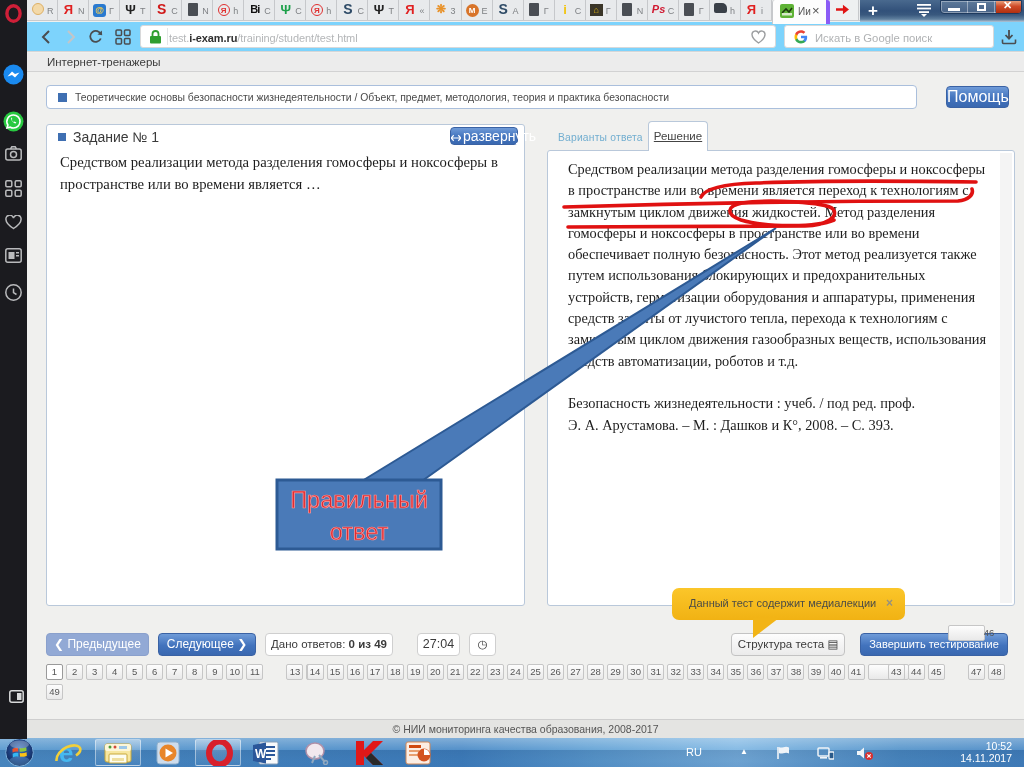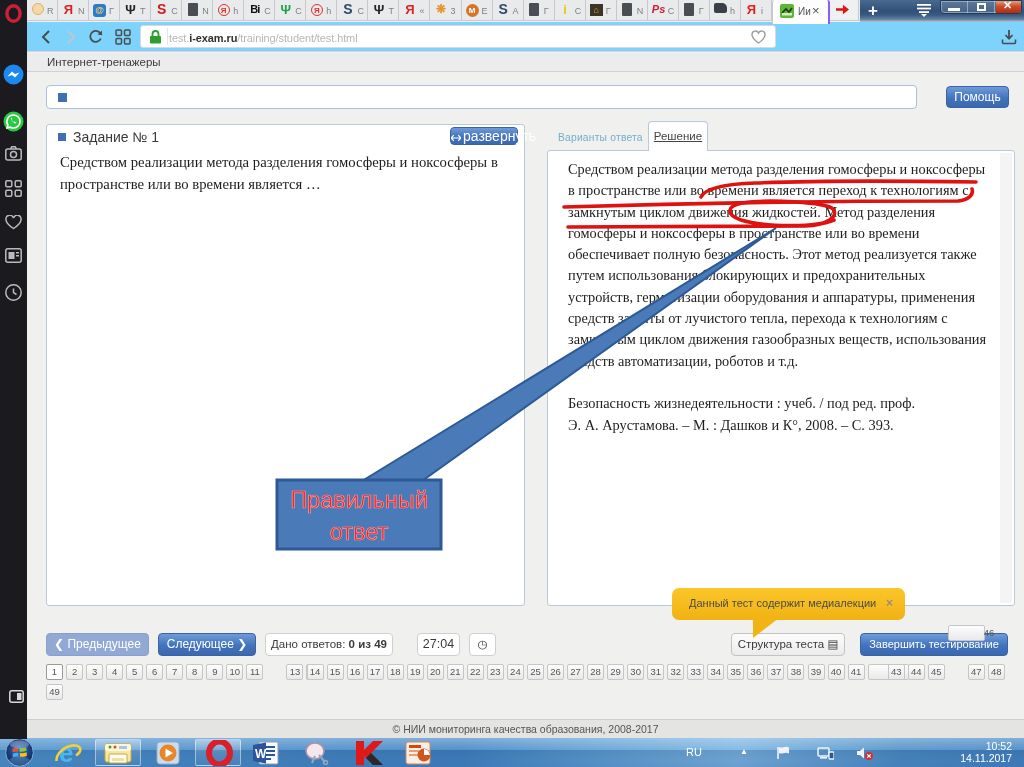--- a/index.html
+++ b/index.html
@@ -5,35 +5,35 @@
   html,body { width:1024px; height:767px; overflow:hidden; }
   body { font-family:"Liberation Sans", sans-serif; position:relative; background:#f0f0ee; }
   .abs { position:absolute; }
   
   #sidebar { left:0; top:0; width:27px; height:739px; background:#1b1b1f; z-index:5; }
   
   #tabstrip { left:27px; top:0; width:833px; height:21px; background:#e8eaec; border-bottom:1px solid #c9cbce; }
   .tab { position:absolute; top:0; height:20px; border-right:1px solid #c6c8cb; }
   .tab .fav { position:absolute; left:4px; top:3px; width:13px; height:13px; line-height:13px; text-align:center; font-weight:bold; font-size:12px;}
   .tab .ttl { position:absolute; left:20px; top:6px; font-size:9px; color:#7e8184;}
-  #activetab { position:absolute; left:745px; top:0; width:58px; height:24px; background:#fdfdfd; border-left:1px solid #c6c8cb; border-right:2px solid #8b5cf6; border-radius:3px 3px 0 0; z-index:2;}
+  #activetab { position:absolute; left:745px; top:0; width:58px; height:24px; background:#fdfdfd; border-left:1px solid #c6c8cb; border-right:4px solid #8b5cf6; border-radius:3px 3px 0 0; z-index:2;}
   
   #titlebar { left:860px; top:0; width:164px; height:24px; background:linear-gradient(#49698e 0%, #32517a 45%, #39587e 62%, #60809f 80%, #b5c8d8 92%, #e8eef2 100%); }
   
   #toolbar { left:27px; top:22px; width:997px; height:30px; background:#7dd3fc; border-bottom:1px solid #d5d6d8; }
   .field { position:absolute; top:3px; height:23px; background:#fff; border:1px solid #d8d9da; border-radius:3px; }
   
   #pgheader { left:27px; top:53px; width:997px; height:19px; background:#ececec; border-bottom:1px solid #d2d2d2; }
   #pgheader span { position:absolute; left:20px; top:3px; font-size:11.5px; color:#3c3c3c; }
   
   #topic { left:46px; top:85px; width:871px; height:24px; background:#fff; border:1px solid #aabfdc; border-radius:4px; }
   #topic .sq { position:absolute; left:11px; top:7px; width:9px; height:9px; background:#3f6fb2; }
   #topic .tx { position:absolute; left:28px; top:6px; font-size:10.4px; color:#4a4a4a; }
   .bluebtn { background:linear-gradient(#6f9bd8, #4273bd 55%, #3a68b0); border:1px solid #3a62a4; border-radius:4px; color:#fff; text-align:center; white-space:nowrap; }
-  #help { left:946px; top:86px; width:63px; height:22px; font-size:12px; line-height:20px; }
+  #help { left:946px; top:86px; width:63px; height:22px; font-size:16px; line-height:20px; }
   
   #lpanel { left:46px; top:124px; width:479px; height:482px; background:#fff; border:1px solid #b9c8da; border-radius:3px; }
   #lpanel .sq { position:absolute; left:11px; top:8px; width:8px; height:8px; background:#3f6fb2; }
   #lpanel .hd { position:absolute; left:26px; top:4px; font-size:14px; color:#3a3a3a; }
   #expand { left:450px; top:127px; width:68px; height:18px; font-size:14px; line-height:16px; z-index:3;}
   #ltext { position:absolute; left:13px; top:26px; width:460px; font-family:"Liberation Serif", serif; font-size:14.7px; line-height:22px; color:#1d1d1d; }
   #rtab1 { left:558px; top:132px; font-size:10.3px; color:#72aed0; letter-spacing:0.2px; }
   #rtab2 { left:648px; top:121px; width:60px; height:30px; background:#fff; border:1px solid #b9c8da; border-bottom:none; border-radius:4px 4px 0 0; font-size:11.5px; color:#444; text-align:center; line-height:28px; z-index:2; }
   #rpanel { left:547px; top:150px; width:468px; height:456px; background:#fff; border:1px solid #b9c8da; border-radius:3px; }
   #rtext { position:absolute; left:20px; top:8px; width:440px; font-family:"Liberation Serif", serif; font-size:14.35px; line-height:21.3px; color:#1d1d1d; }
@@ -263,30 +263,40 @@
     <svg style="position:absolute;left:8px;top:4px" width="13" height="14" viewBox="0 0 13 14">
         <rect x="1" y="6" width="11" height="7.5" rx="1" fill="#2f9e2f"></rect>
         <path d="M3.5 6 V4 a3 3 0 0 1 6 0 V6" stroke="#2f9e2f" stroke-width="1.8" fill="none"></path>
       </svg>
     <div style="position:absolute;left:26px;top:2px;width:1px;height:17px;background:#e4e5e6;"></div>
       <span style="position:absolute;left:28px;top:6px;font-size:11px;letter-spacing:-0.1px;color:#b4b6b8;">test.<span style="color:#2f2f2f;font-weight:700;">i-exam.ru</span>/training/student/test.html</span>
     <svg style="position:absolute;right:9px;top:4px" width="15" height="14" viewBox="0 0 15 14">
         <path d="M7.5 13 C7.5 13 1 8.5 1 4.5 A3.4 3.4 0 0 1 7.5 3 A3.4 3.4 0 0 1 14 4.5 C14 8.5 7.5 13 7.5 13 Z" fill="none" stroke="#9c9ea0" stroke-width="1.4"></path>
       </svg>
   </div>
+  <div class="field" id="searchbar" style="left:757px;width:210px;">
+    <svg style="position:absolute;left:9px;top:4px" width="14" height="14" viewBox="0 0 48 48">
+        <path fill="#4285F4" d="M45.1 24.5c0-1.6-.1-3.1-.4-4.5H24v8.5h11.8c-.5 2.8-2.1 5.1-4.4 6.7v5.6h7.2c4.2-3.9 6.5-9.6 6.5-16.3z"></path>
+        <path fill="#34A853" d="M24 46c6 0 11.1-2 14.8-5.4l-7.2-5.6c-2 1.3-4.6 2.1-7.6 2.1-5.8 0-10.8-3.9-12.5-9.2H4V34c3.7 7.2 11.2 12 20 12z"></path>
+        <path fill="#FBBC05" d="M11.5 27.9c-.5-1.3-.7-2.6-.7-3.9s.3-2.7.7-3.9V14H4c-1.5 2.9-2.3 6.3-2.3 10s.8 7.1 2.3 10l7.5-6.1z"></path>
+        <path fill="#EA4335" d="M24 9.6c3.3 0 6.2 1.1 8.5 3.3l6.4-6.4C35.1 2.9 30 .7 24 .7c-8.8 0-16.3 4.8-20 12l7.5 6.1C13.2 13.5 18.2 9.6 24 9.6z"></path>
+      </svg>
+    <span style="position:absolute;left:30px;top:6px;font-size:11.3px;color:#b0b2b4;">Искать в Google поиск</span>
+  </div>
   <svg style="position:absolute;left:974px;top:7px" width="16" height="16" viewBox="0 0 16 16">
       <path d="M8 1 V9 M4.5 6 L8 9.7 L11.5 6" stroke="#4a4d50" stroke-width="1.8" fill="none"></path>
       <path d="M1.5 10.5 V13.5 a1 1 0 0 0 1 1 H13.5 a1 1 0 0 0 1-1 V10.5" stroke="#4a4d50" stroke-width="1.6" fill="none"></path>
     </svg>
 </div>
 <div class="abs" id="pgheader">
     <span>Интернет-тренажеры</span>
   </div>
 <div class="abs" id="topic">
     <div class="sq"></div>
+    <div class="tx">Теоретические основы безопасности жизнедеятельности / Объект, предмет, методология, теория и практика безопасности</div>
   </div>
 <div class="abs bluebtn" id="help">Помощь</div>
 <div class="abs" id="lpanel">
   <div class="sq"></div>
     <div class="hd">Задание № 1</div>
   <div id="ltext">Средством реализации метода разделения гомосферы и ноксосферы в пространстве или во времени является …</div>
 </div>
 <div class="abs bluebtn" id="expand"><svg style="display:inline-block;vertical-align:-1px;margin-right:2px" width="10" height="8" viewBox="0 0 11 8">
       <path d="M0 4 H11 M3 1 L0 4 L3 7 M8 1 L11 4 L8 7" stroke="#fff" stroke-width="1.3" fill="none"></path>
     </svg>развернуть</div>

